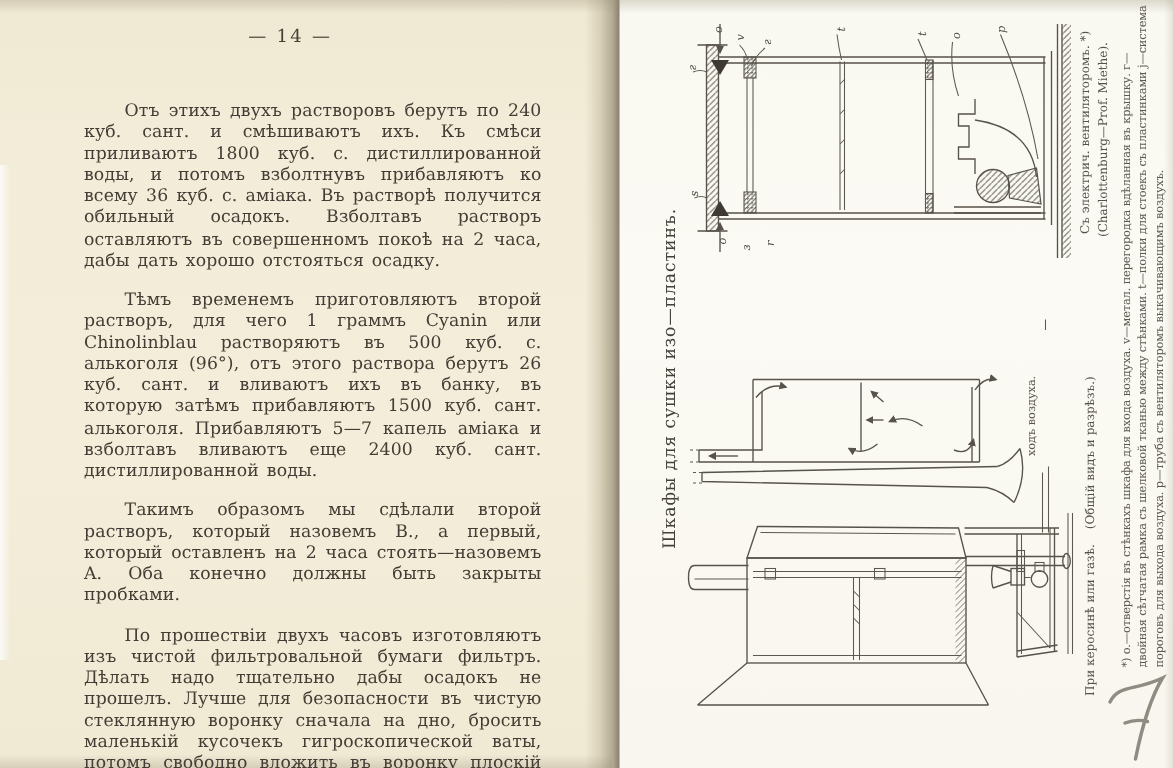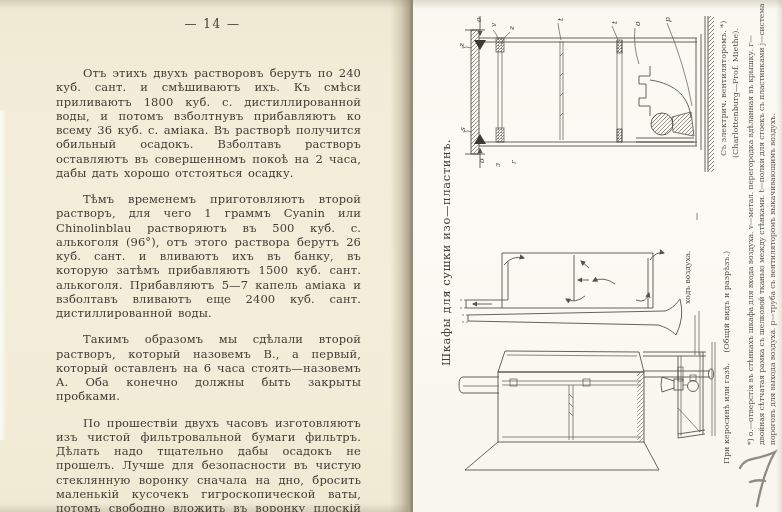--- a/index.html
+++ b/index.html
@@ -14,21 +14,21 @@
              background:linear-gradient(180deg,rgba(146,136,112,.28),rgba(146,136,112,0));}
   .bottom-shade{position:absolute;left:0;bottom:0;width:408px;height:9px;
              background:linear-gradient(0deg,rgba(136,126,104,.25),rgba(136,126,104,0));}
   .gutter{position:absolute;left:390px;top:0;width:23px;height:512px;
           background:linear-gradient(90deg,rgba(205,196,168,0) 0%,#d8cfb7 45%,#b3aa93 80%,#8f8774 96%,#8f8774 100%);}
   .page-right{position:absolute;left:413px;top:0;width:369px;height:512px;
               background:linear-gradient(180deg,#f9f8f1 0%,#fbfaf4 40%,#f8f6ee 100%);}
   .right-edge-shade{position:absolute;right:0;top:0;width:6px;height:512px;
               background:linear-gradient(270deg,rgba(150,145,125,.20),rgba(150,145,125,0));}
   
-  .page-num{position:absolute;left:48px;top:17px;width:329px;text-align:center;
+  .page-num{position:absolute;left:29px;top:17px;width:329px;text-align:center;
             font-size:12px;letter-spacing:1.5px;color:#453f37;}
   .body-text{position:absolute;left:44px;top:54px;width:329px;color:#433d35;
              font-size:11.5px;line-height:14.25px;text-align:justify;
              letter-spacing:.1px;word-spacing:1.5px;}
   .body-text p{margin:12px;text-indent:27px;}
   .body-text p.force-last{text-align-last:justify;}
   
   .rot{position:absolute;transform-origin:0 0;transform:rotate(-90deg);
        white-space:nowrap;color:#4c463d;}
   .fig-title{font-size:11.5px;letter-spacing:.6px;color:#45403a;}
@@ -54,21 +54,21 @@
   <div class="gutter"></div>
   <div class="left-edge-sliver"></div>
   <div class="top-shade"></div>
   <div class="bottom-shade"></div>
   <div class="right-edge-shade"></div>
 
   <div class="page-num">— 14 —</div>
   <div class="body-text">
     <p>Отъ этихъ двухъ растворовъ берутъ по 240 куб. сант. и смѣшиваютъ ихъ. Къ смѣси приливаютъ 1800 куб. с. дистиллированной воды, и потомъ взболтнувъ прибавляютъ ко всему 36 куб. с. аміака. Въ растворѣ получится обильный осадокъ. Взболтавъ растворъ оставляютъ въ совершенномъ покоѣ на 2 часа, дабы дать хорошо отстояться осадку.</p>
     <p>Тѣмъ временемъ приготовляютъ второй растворъ, для чего 1 граммъ Cyanin или Chinolinblau растворяютъ въ 500 куб. с. алькоголя (96°), отъ этого раствора берутъ 26 куб. сант. и вливаютъ ихъ въ банку, въ которую затѣмъ прибавляютъ 1500 куб. сант. алькоголя. Прибавляютъ 5—7 капель аміака и взболтавъ вливаютъ еще 2400 куб. сант. дистиллированной воды.</p>
-    <p>Такимъ образомъ мы сдѣлали второй растворъ, который назовемъ B., а первый, который оставленъ на 6 часа стоять—назовемъ A. Оба конечно должны быть закрыты пробками.</p>
+    <p>Такимъ образомъ мы сдѣлали второй растворъ, который назовемъ B., а первый, который оставленъ на 2 часа стоять—назовемъ A. Оба конечно должны быть закрыты пробками.</p>
     <p>По прошествіи двухъ часовъ изготовляютъ изъ чистой фильтровальной бумаги фильтръ. Дѣлать надо тщательно дабы осадокъ не прошелъ. Лучше для безопасности въ чистую стеклянную воронку сначала на дно, бросить маленькій кусочекъ гигроскопической ваты, потомъ свободно вложить въ воронку плоскій фильтръ, ополоснуть его изнутри спиртомъ и дать ему хорошо стечь. Кусочекъ ваты, на который опирается остріе фильтра предохранитъ его отъ могущаго быть разрыва при давленіи жидкости и осадка.</p>
     <p class="force-last">Когда фильтръ готовъ, то вставляютъ воронку въ</p>
   </div>
 
   <div class="rot fig-title" style="left:439px;top:366px;">Шкафы для сушки изо—пластинъ.</div>
 
   <svg style="left:453px;top:6px;" width="262" height="170" viewBox="0 0 262 170">
     <defs>
       <pattern id="h1" patternUnits="userSpaceOnUse" width="4" height="4">
         <path d="M0,4 L4,0" stroke="#6a655b" stroke-width=".7"></path>

